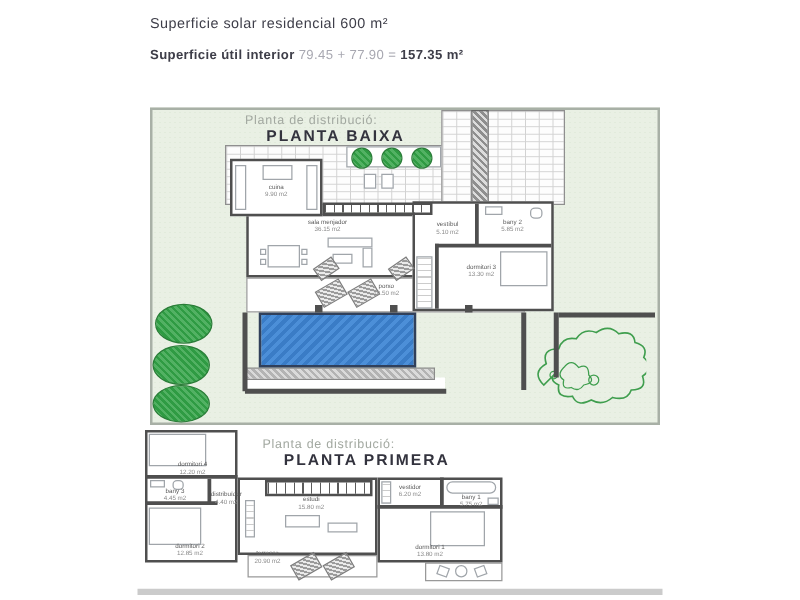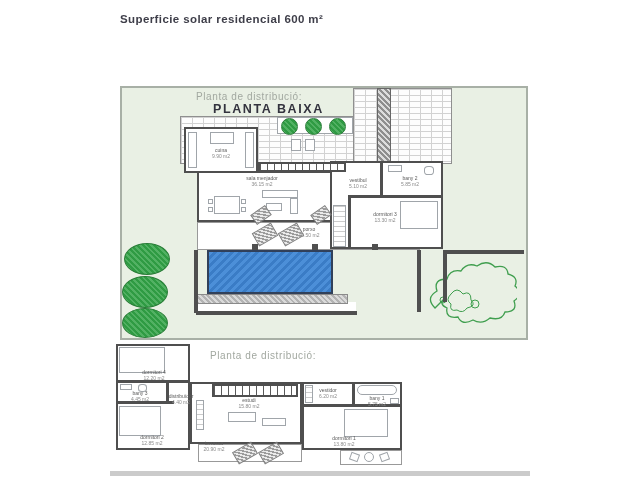--- a/index.html
+++ b/index.html
@@ -2,21 +2,21 @@
 <html><head>
 <meta charset="utf-8">
 <style>
   html,body{margin:0;padding:0;}
   .page{position:relative;width:640px;height:480px;background:#ffffff;overflow:hidden;
         font-family:"Liberation Sans",sans-serif;}
   .abs{position:absolute;}
 
   
   .header{position:absolute;left:120px;top:13px;color:#3e3e49;}
-  .h1{font-size:11.5px;font-weight:bold;letter-spacing:.4px;margin-bottom:13px;}
+  .h1{font-size:11.5px;font-weight:normal;letter-spacing:.4px;margin-bottom:13px;}
   .hrow{font-size:10.5px;font-weight:bold;letter-spacing:.3px;line-height:12.5px;}
   .hcalc{color:#a8a8b1;font-weight:normal;}
 
   
   .plan-sub{font-size:10px;color:#a2a8a0;letter-spacing:.6px;}
   .plan-title{font-size:12.5px;font-weight:bold;color:#33333e;letter-spacing:1.6px;padding-left:17px;}
 
   
   .garden{background:#e9f0e4;background-image:radial-gradient(#d9e5d2 0.6px,transparent 0.7px);
           background-size:4px 4px;border:2px solid #a8b0a6;}
@@ -50,20 +50,25 @@
 </head>
 <body>
 
 <div class="page">
 
   <div class="header">
     <div class="h1">
       <span>Superficie solar residencial</span>
       <span>600 m²</span>
     </div>
+    <div class="hrow">
+      <span>Superficie útil interior</span>
+      <span class="hcalc">79.45 + 77.90 =</span>
+      <span>157.35 m²</span>
+    </div>
   </div>
 
   <div class="abs garden" style="left:120px;top:86px;width:404px;height:250px;"></div>
 
   <div class="abs" style="left:196px;top:91px;z-index:5;">
     <div class="plan-sub">Planta de distribució:</div>
     <div class="plan-title">PLANTA BAIXA</div>
   </div>
 
   <div class="abs brick" style="left:180px;top:116px;width:173px;height:46px;z-index:1;"></div>
@@ -152,20 +157,21 @@
     <span class="nm">dormitori 3</span>
     <span class="ar">13.30 m2</span>
   </div>
   <div class="abs rlabel" style="left:309px;top:232px;">
     <span class="nm">porxo</span>
     <span class="ar">10.50 m2</span>
   </div>
 
   <div class="abs" style="left:210px;top:350px;z-index:5;">
     <div class="plan-sub">Planta de distribució:</div>
+    <div class="plan-title">PLANTA PRIMERA</div>
   </div>
 
   <div class="abs room" style="left:116px;top:344px;width:74px;height:106px;z-index:2;"></div>
   <div class="abs wall" style="left:116px;top:380px;width:74px;height:3px;z-index:3;"></div>
   <div class="abs wall" style="left:116px;top:401px;width:58px;height:3px;z-index:3;"></div>
   <div class="abs wall" style="left:166px;top:383px;width:3px;height:20px;z-index:3;"></div>
   <div class="abs furn" style="left:119px;top:347px;width:46px;height:26px;z-index:4;"></div>
   <div class="abs furn" style="left:120px;top:384px;width:12px;height:6px;z-index:4;"></div>
   <div class="abs furn" style="left:138px;top:384px;width:9px;height:8px;border-radius:40%;z-index:4;"></div>
   <div class="abs furn" style="left:119px;top:406px;width:42px;height:30px;z-index:4;"></div>

